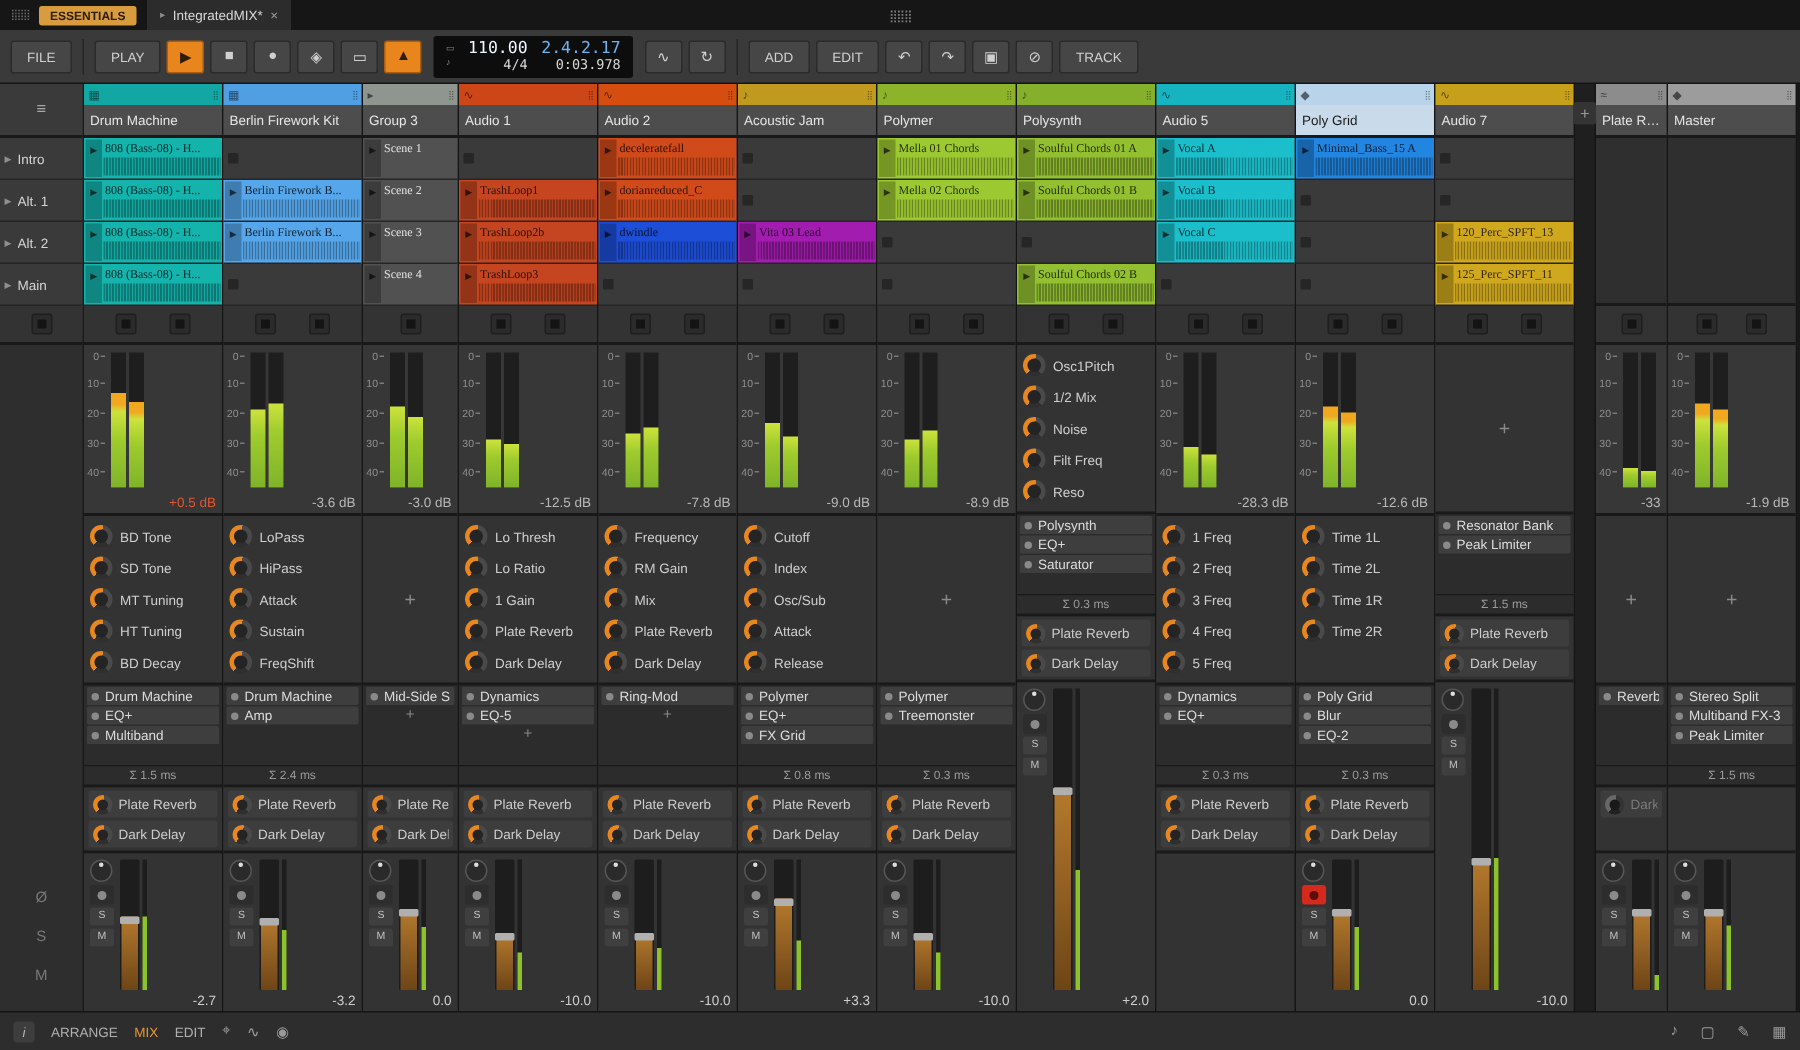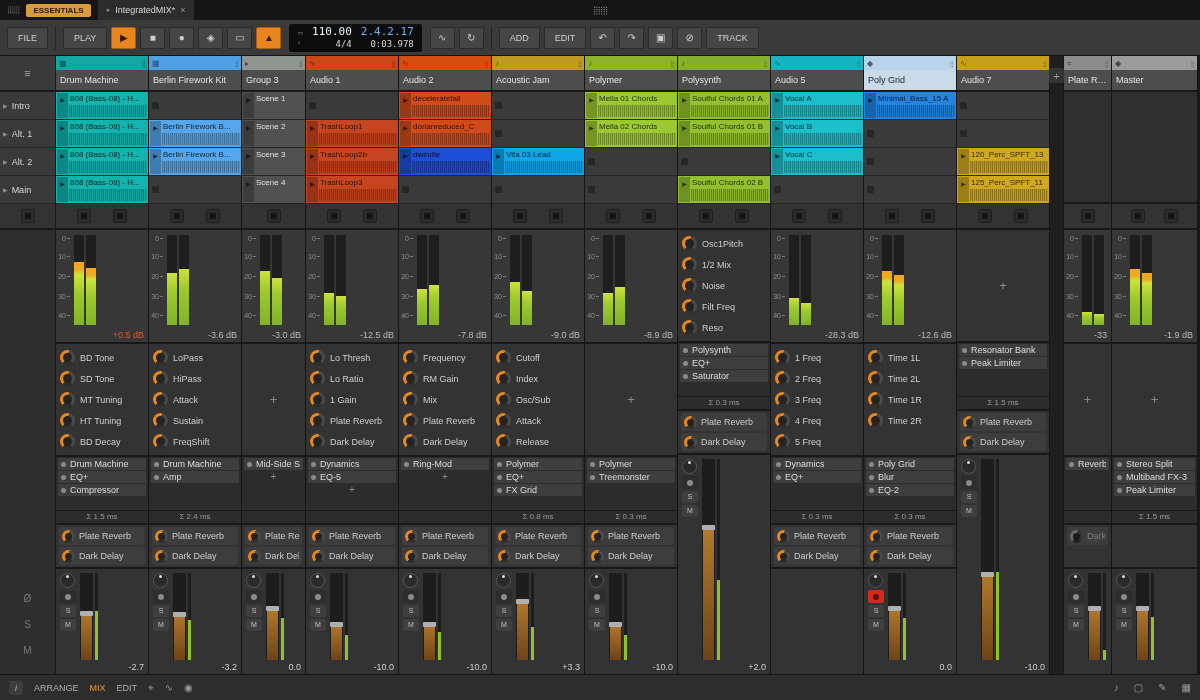--- a/index.html
+++ b/index.html
@@ -43,21 +43,21 @@
   .ch-header{height:36px;border-bottom:2px solid #191919;flex:none;}
   .ch-colorstrip{height:14px;display:flex;justify-content:space-between;align-items:center;padding:0 3px;}
   .ch-ticon{font-size:8px;color:rgba(0,0,0,0.55);}
   .ch-hmeter{font-size:6px;color:rgba(0,0,0,0.4);letter-spacing:-1px;}
   .ch-name{height:20px;line-height:20px;padding:0 4px;font-size:9px;background:#4d4d4d;color:#e5e5e5;white-space:nowrap;overflow:hidden;text-overflow:ellipsis;}
   .ch-name.sel{background:#c9daeb;color:#1c1c1c;}
   .ch-clips{height:112px;border-bottom:2px solid #191919;flex:none;background:#363636;}
   .ch-clips.plain{background:#2f2f2f;}
   .clip{height:28px;border-bottom:1px solid #262626;position:relative;padding:2px 2px 0 14px;overflow:hidden;}
   .clip-play{position:absolute;left:1px;top:1px;bottom:1px;width:11px;background:rgba(0,0,0,0.25);display:flex;align-items:flex-start;justify-content:center;padding-top:3px;font-size:6px;color:rgba(0,0,0,0.65);}
-  .clip-label{font-size:8px;color:rgba(0,0,0,0.78);white-space:nowrap;overflow:hidden;display:block;}
+  .clip-label{font-size:8px;color:rgba(0,0,0,0.78);white-space:nowrap;overflow:hidden;display:block;font-family:Liberation Serif, serif;}
   .clip-wave{position:absolute;left:13px;right:1px;bottom:2px;height:12px;
      background:repeating-linear-gradient(90deg,rgba(0,0,0,0.30) 0 1px,rgba(0,0,0,0.10) 1px 2px,rgba(0,0,0,0.34) 2px 3px,rgba(0,0,0,0.05) 3px 4px);}
   .clip.scene{background:#515151;}
   .clip.scene .clip-label{color:#e2e2e2;}
   .clip.empty{background:#3a3a3a;}
   .slot-square{position:absolute;left:3px;top:10px;width:7px;height:7px;background:#262626;border-radius:1px;}
   .ch-stop{height:26px;border-bottom:2px solid #191919;flex:none;display:flex;align-items:center;justify-content:space-evenly;background:#333;}
   .stop-sq{width:14px;height:14px;background:#2b2b2b;border:1px solid #1f1f1f;border-radius:2px;position:relative;}
   .stop-sq::after{content:"";position:absolute;left:3px;top:3px;width:6px;height:6px;background:#141414;}
   .ch-meter{height:114px;border-bottom:2px solid #191919;flex:none;position:relative;background:#373737;}
@@ -310,21 +310,21 @@
             <div class="dev-row">
               <span class="dev-dot"></span>
               <span class="dev-name">Drum Machine</span>
             </div>
             <div class="dev-row">
               <span class="dev-dot"></span>
               <span class="dev-name">EQ+</span>
             </div>
             <div class="dev-row">
               <span class="dev-dot"></span>
-              <span class="dev-name">Compressor</span>
+              <span class="dev-name">Multiband</span>
             </div>
           </div>
           <div class="ch-latency">Σ 1.5 ms</div>
           <div class="ch-sends">
             <div class="send-row">
               <div class="knob small">
                 <div class="knob-core"></div>
               </div>
               <span class="send-label">Plate Reverb</span>
             </div>
@@ -847,21 +847,21 @@
             </div>
             <div class="ch-name">Acoustic Jam</div>
           </div>
           <div class="ch-clips">
             <div class="clip empty">
               <span class="slot-square"></span>
             </div>
             <div class="clip empty">
               <span class="slot-square"></span>
             </div>
-            <div class="clip" style="background: #0ea5e9;">
+            <div class="clip" style="background: #a21caf;">
               <span class="clip-play">▶</span>
               <span class="clip-label">Vita 03 Lead</span>
               <div class="clip-wave"></div>
             </div>
             <div class="clip empty">
               <span class="slot-square"></span>
             </div>
           </div>
           <div class="ch-stop">
             <span class="stop-sq"></span>

